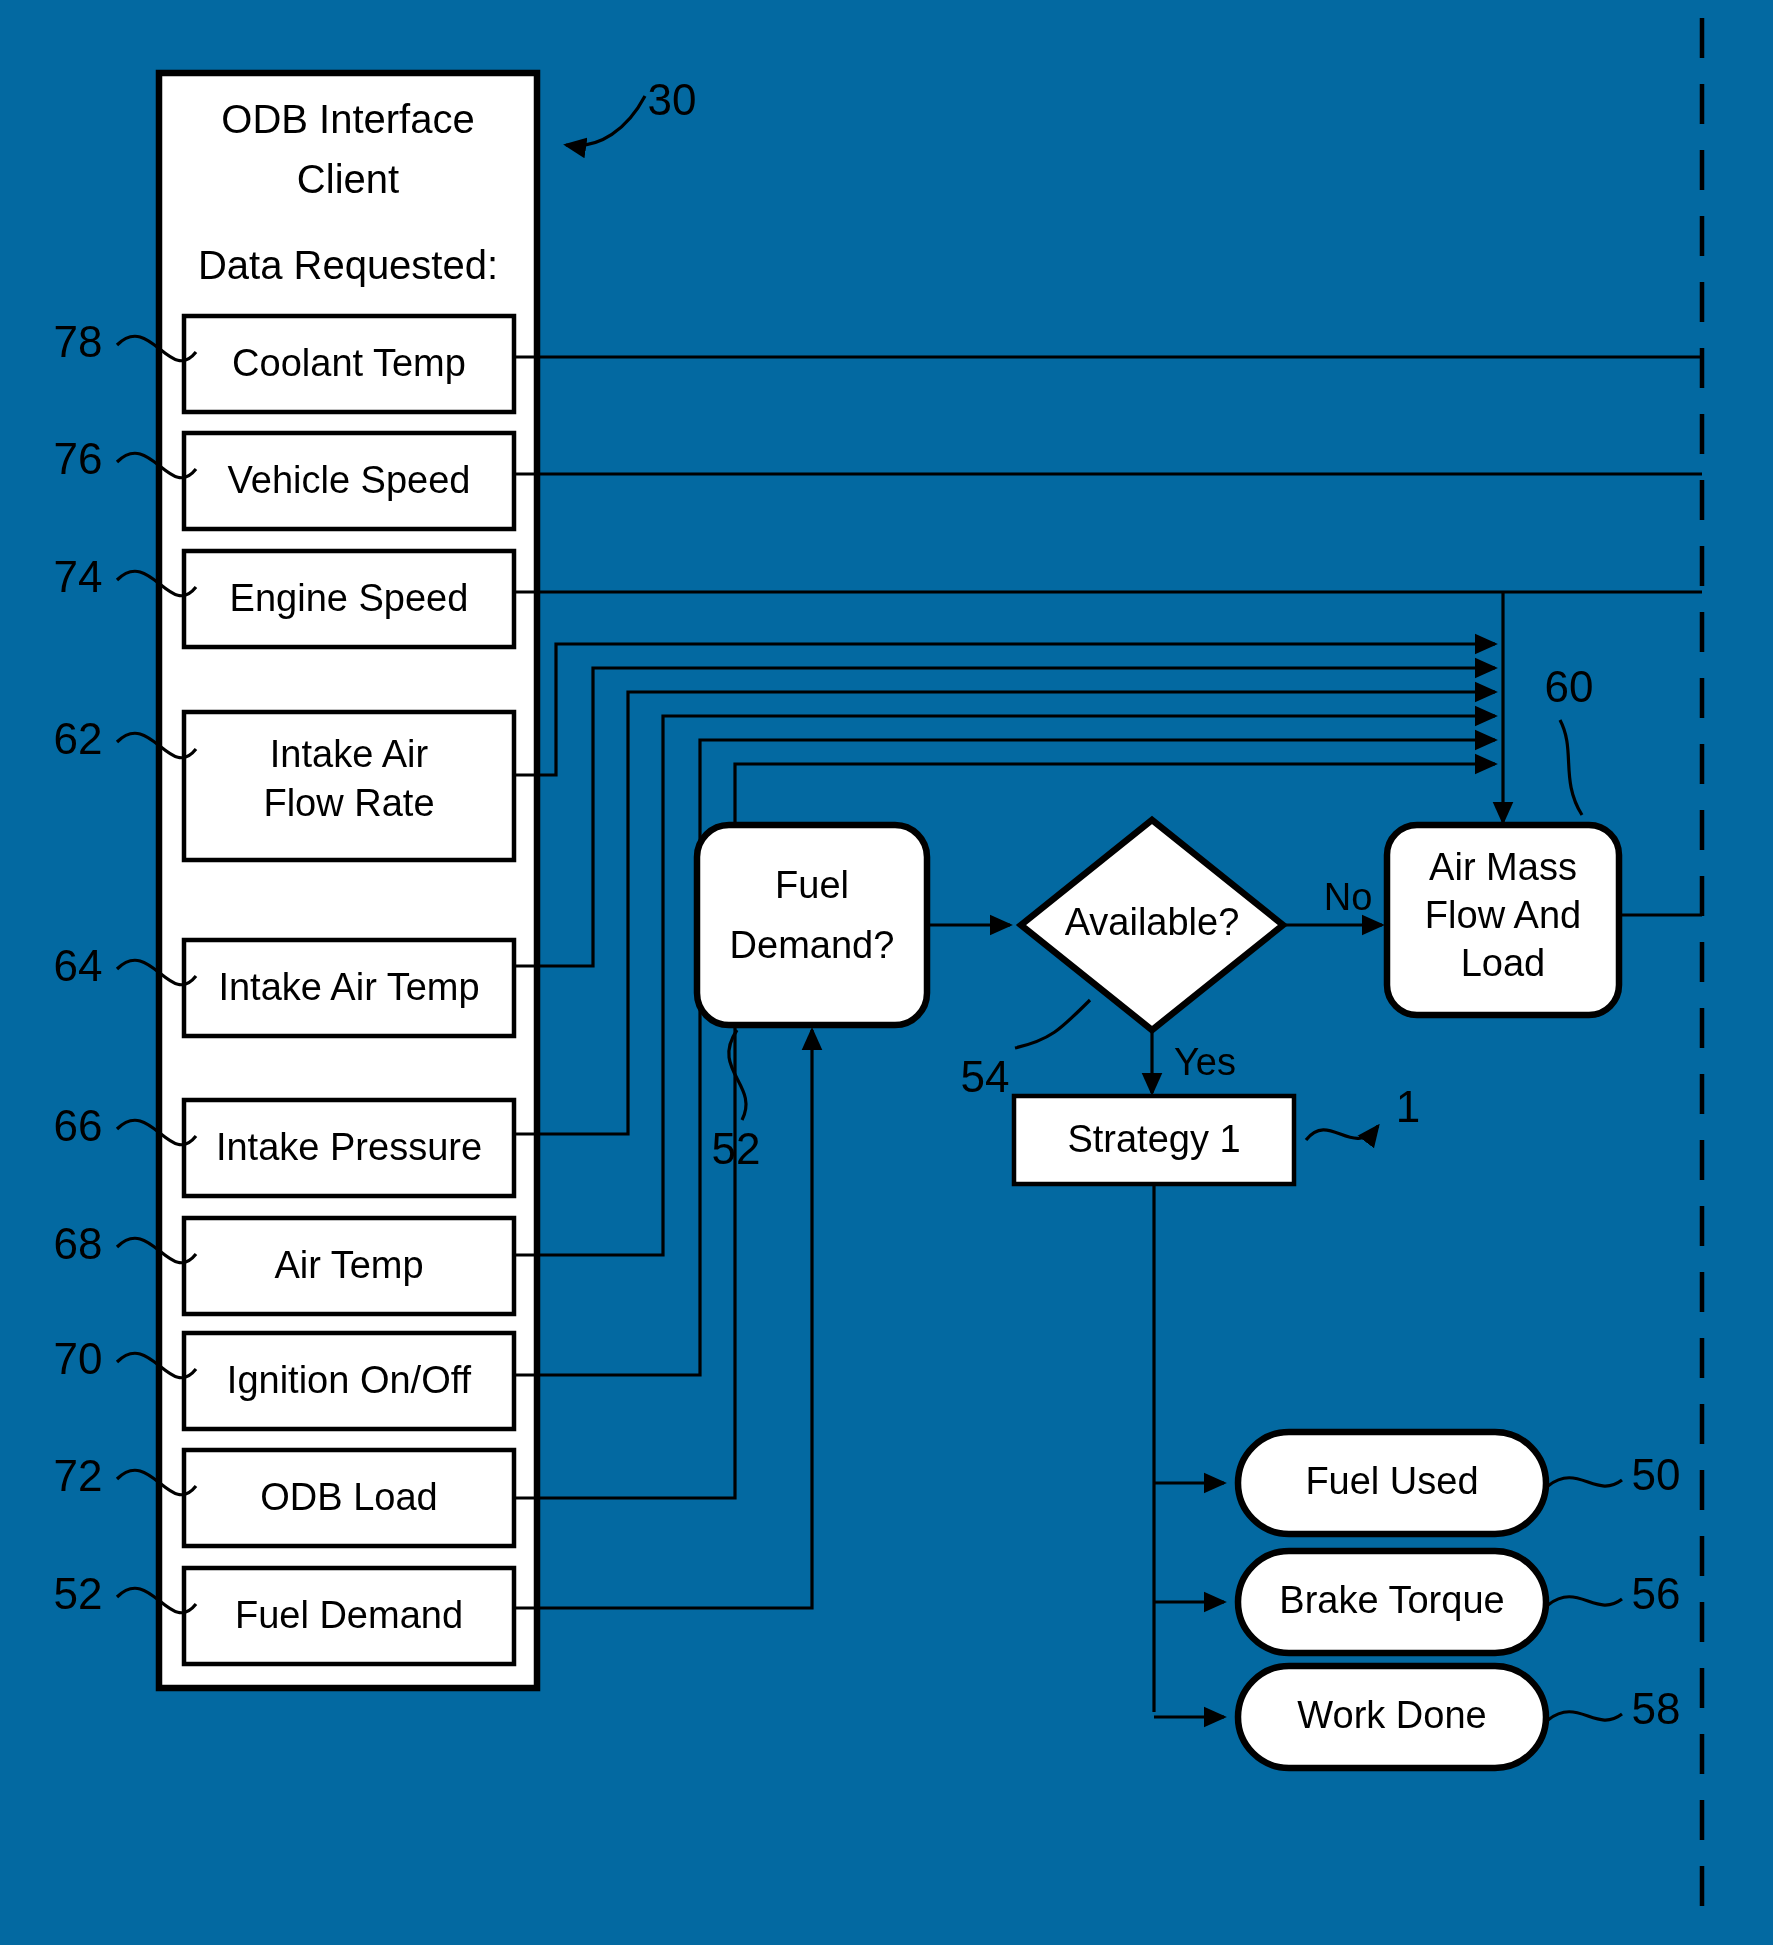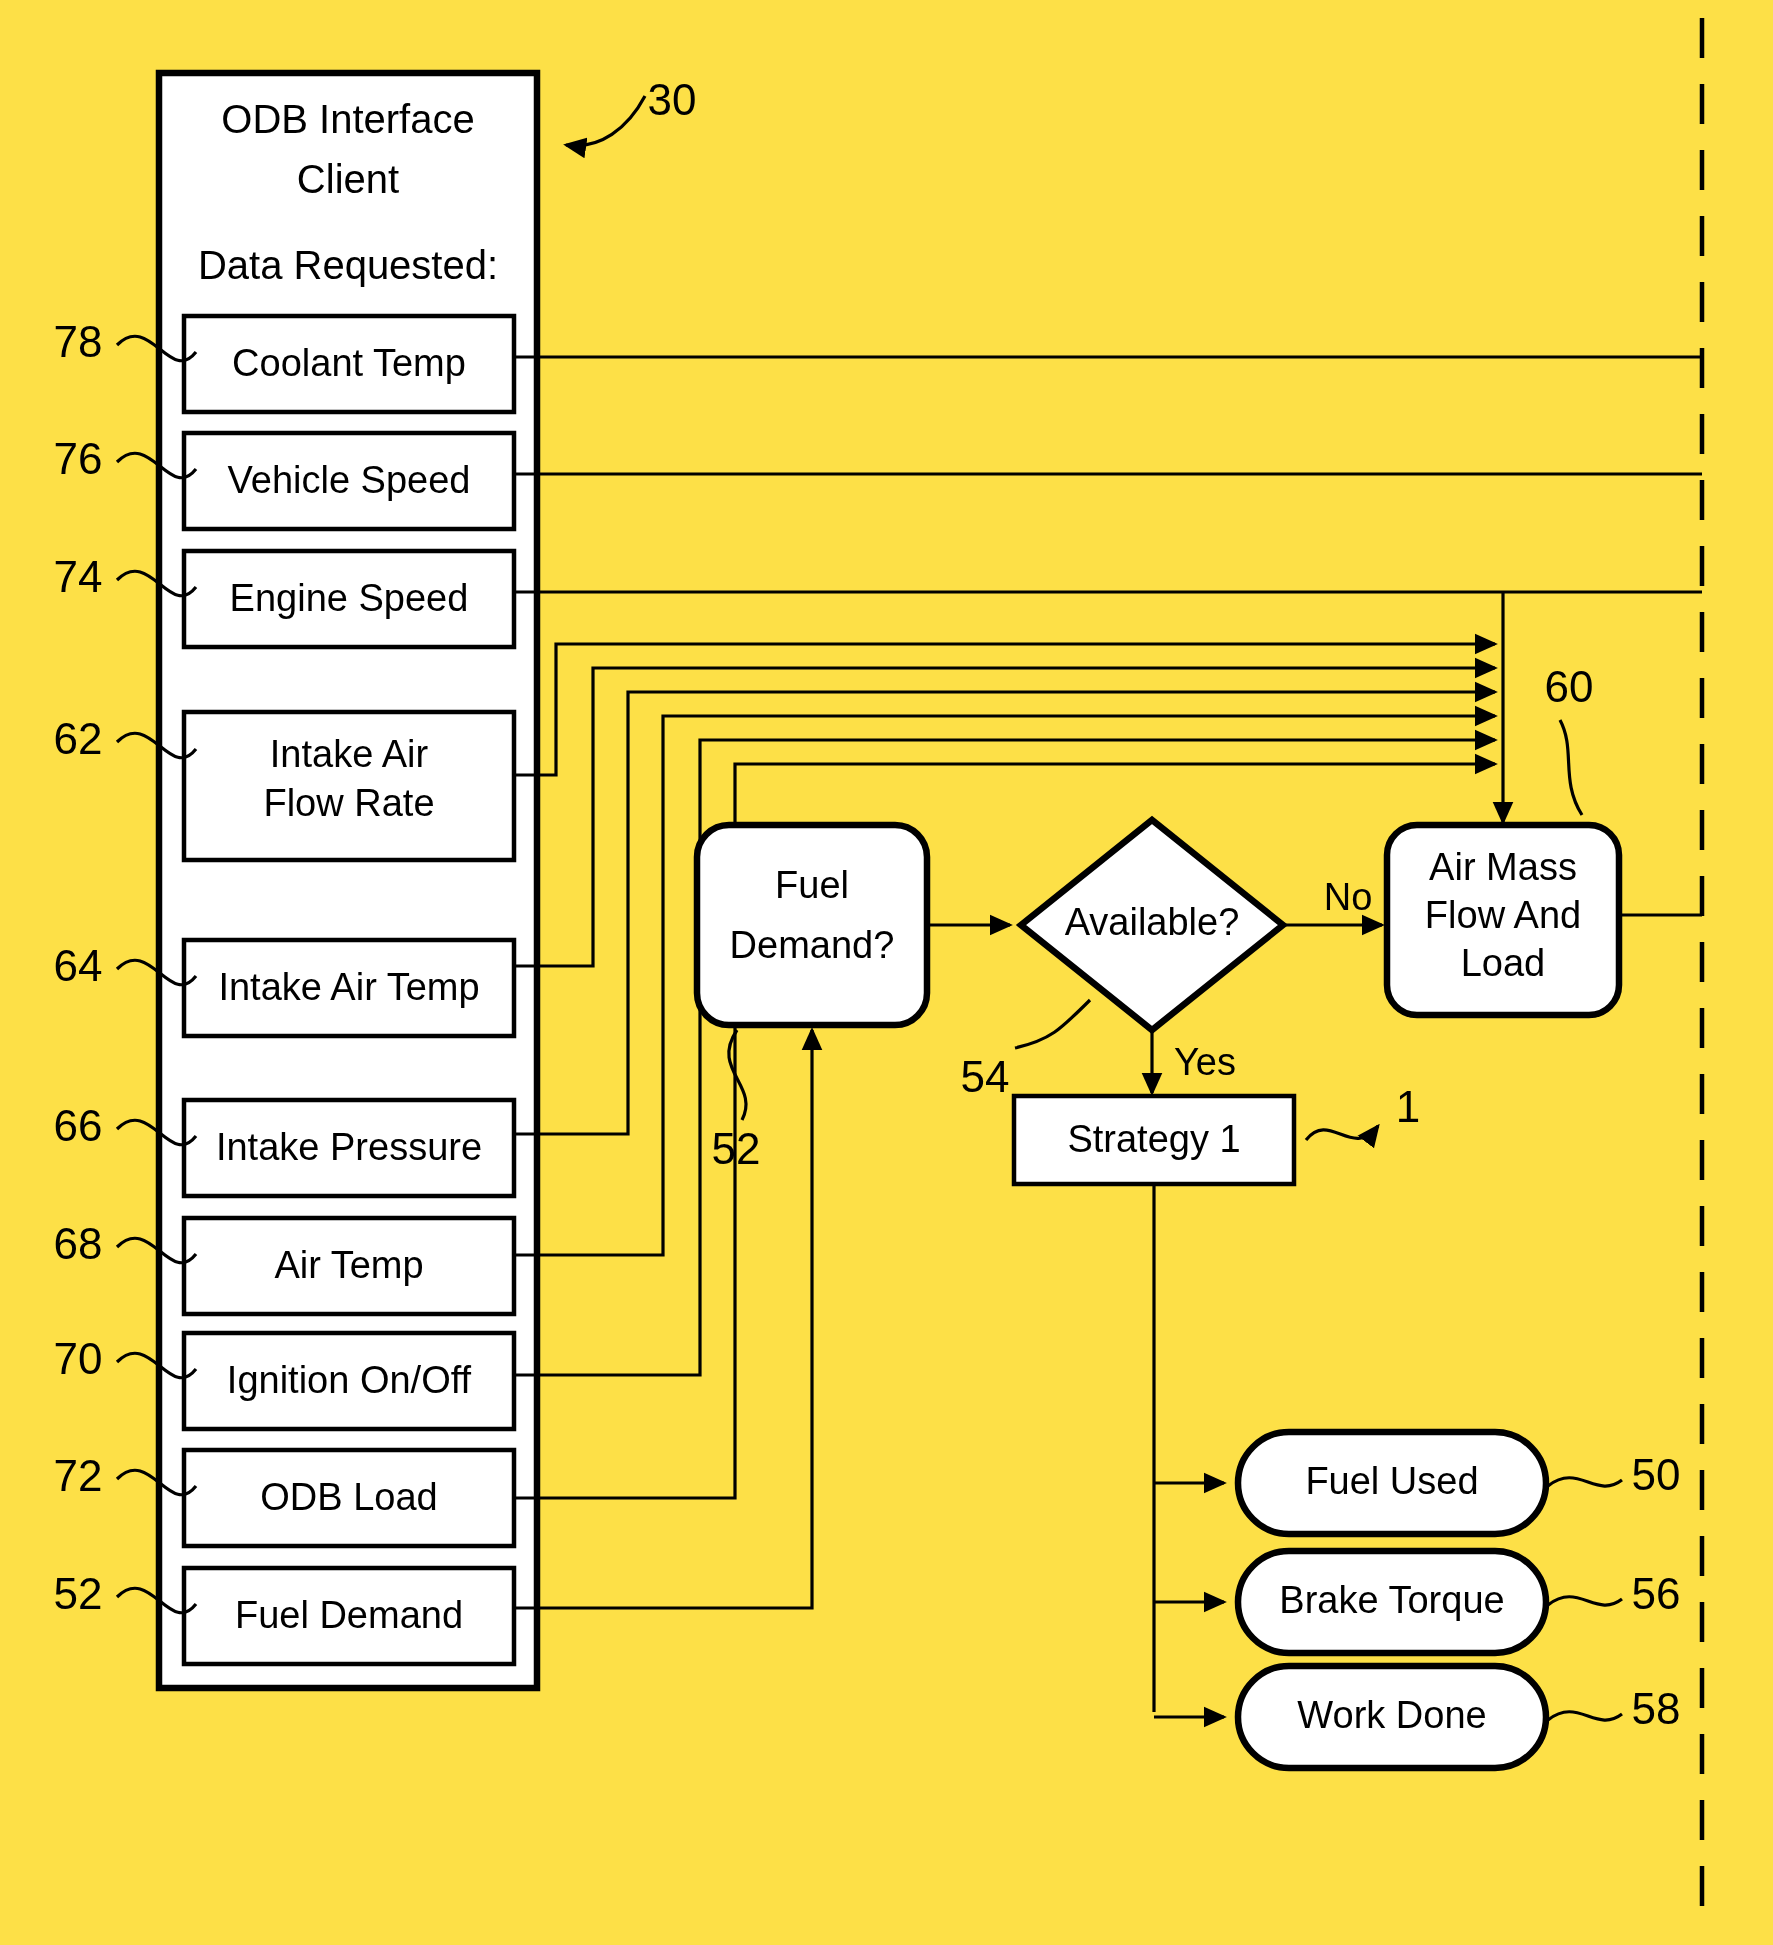--- a/index.html
+++ b/index.html
@@ -4,21 +4,21 @@
 <style>
   html, body {
     margin: 0;
     padding: 0;
     background: #ffffff;
   }
   #page {
     position: relative;
     width: 1773px;
     height: 1945px;
-    background: #fde047;
+    background: #0369a1;
     overflow: hidden;
     font-family: "Liberation Sans", sans-serif;
   }
   svg#diagram {
     position: absolute;
     left: 0;
     top: 0;
     width: 1773px;
     height: 1945px;
   }

